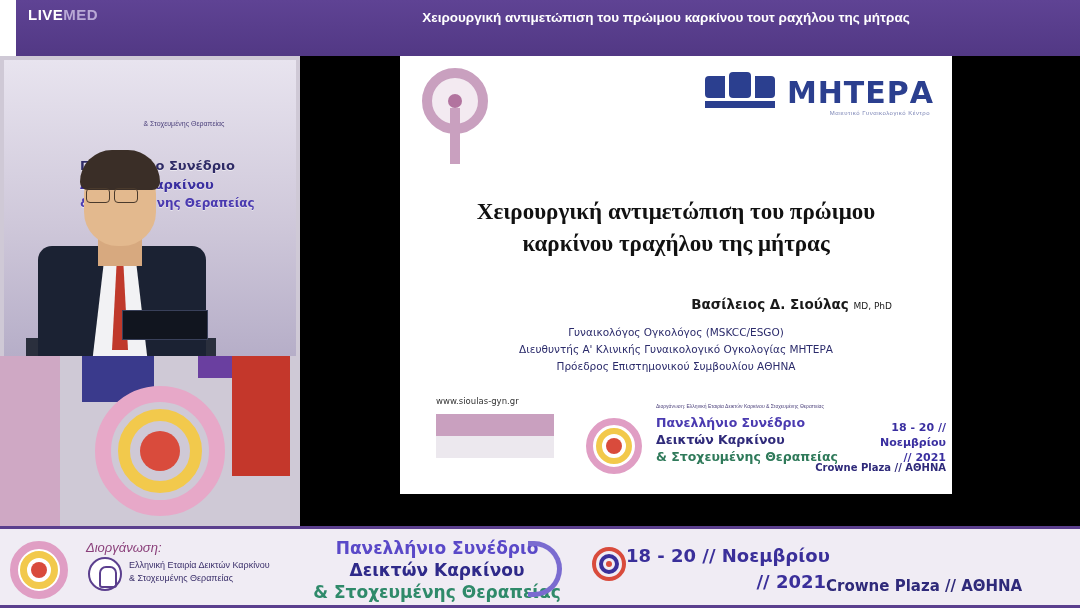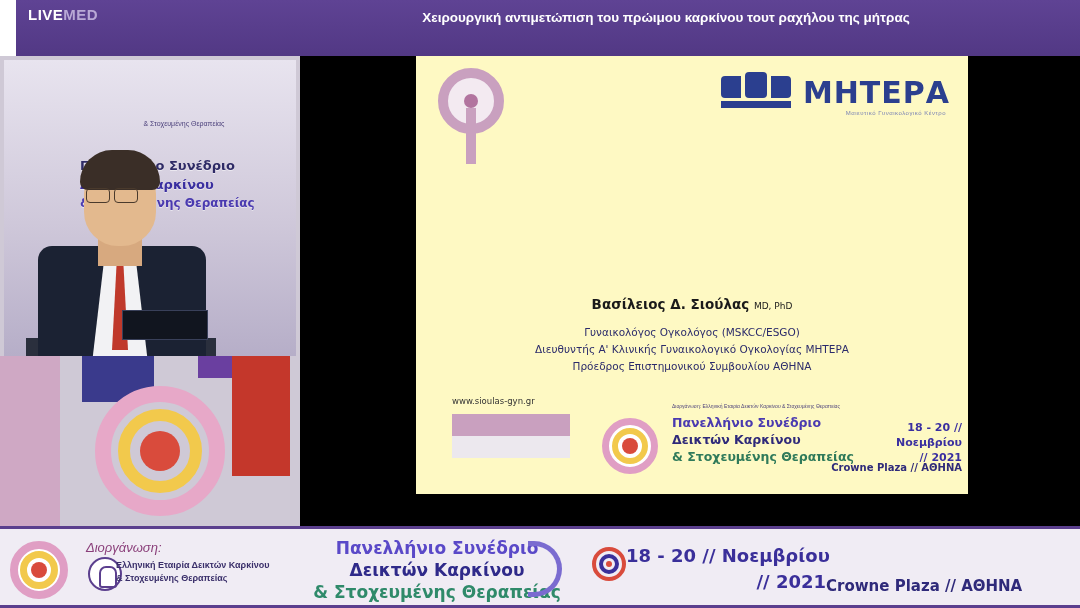--- a/index.html
+++ b/index.html
@@ -167,22 +167,22 @@
     content: ""; position: absolute; left: 6px; top: 6px;
     width: 8px; height: 8px; border-radius: 50%; background: #ffffff;
   }
 
   
   .slide-frame {
     position: absolute; left: 300px; top: 0px; width: 780px; height: 470px;
     background: #000000;
   }
   .slide {
-    position: absolute; left: 116px; top: 0px; width: 552px; height: 438px;
-    background: #fef9c3;
+    position: absolute; left: 100px; top: 0px; width: 552px; height: 438px;
+    background: #ffffff;
     overflow: hidden;
   }
   .slide-logo-left {
     position: absolute; left: 12px; top: 8px; width: 90px; height: 96px;
   }
   .slide-logo-left .ring {
     position: absolute; left: 10px; top: 4px; width: 66px; height: 66px;
     border-radius: 50%; border: 10px solid #c9a0bf; background: #f3eaf1;
   }
   .slide-logo-left .dot {
@@ -217,21 +217,21 @@
   }
 
   .slide-title {
     position: absolute; left: 60px; top: 140px; width: 432px;
     text-align: center;
     font-family: "Liberation Serif", serif;
     font-weight: bold; font-size: 23px; line-height: 32px; color: #111111;
   }
   .slide-author {
     position: absolute; left: 60px; top: 240px; width: 432px;
-    text-align: center;
+    text-align: right;
     font-family: "DejaVu Sans", sans-serif;
     font-size: 13.5px; font-weight: bold; color: #1a1a1a;
   }
   .slide-author .degrees { font-size: 9px; font-weight: normal; }
   .slide-affil {
     position: absolute; left: 40px; top: 268px; width: 472px;
     text-align: center;
     font-family: "DejaVu Sans", sans-serif;
     font-size: 10.5px; line-height: 17px; color: #2b2b6b;
   }
@@ -320,22 +320,22 @@
   .bb-org .hdr { color: #8a3f7a; font-style: italic; font-size: 13px; }
   .bb-seal {
     position: absolute; left: 88px; top: 28px; width: 34px; height: 34px;
     border-radius: 50%; border: 2px solid #5b3f8e; background: #ffffff;
   }
   .bb-seal::after {
     content: ""; position: absolute; left: 9px; top: 7px; width: 14px; height: 18px;
     border: 2px solid #5b3f8e; border-radius: 7px 7px 3px 3px;
   }
   .bb-orgtext {
-    position: absolute; left: 116px; top: 30px; width: 170px;
-    font-size: 9px; color: #3a2f6a; line-height: 13px; font-weight: bold;
+    position: absolute; left: 129px; top: 30px; width: 170px;
+    font-size: 9px; color: #3a2f6a; line-height: 13px; font-weight: normal;
   }
   .bb-title {
     position: absolute; left: 312px; top: 8px; width: 250px;
     font-family: "DejaVu Sans", sans-serif;
     font-weight: bold; font-size: 17px; line-height: 22px; text-align: center;
   }
   .bb-title .l1 { color: #5a49c8; }
   .bb-title .l2 { color: #2f2a8a; }
   .bb-title .l3 { color: #2f8a6a; }
   .bb-swoosh {
@@ -421,20 +421,21 @@
           <div class="glyph">
             <div class="g1"></div>
               <div class="g2"></div>
               <div class="g3"></div>
               <div class="bar"></div>
           </div>
           <div class="word">ΜΗΤΕΡΑ</div>
           <div class="sub">Μαιευτικό Γυναικολογικό Κέντρο</div>
         </div>
 
+        <div class="slide-title">Χειρουργική αντιμετώπιση του πρώιμου καρκίνου τραχήλου της μήτρας</div>
 
         <div class="slide-author">
           <span>Βασίλειος Δ. Σιούλας</span>
           <span class="degrees">MD, PhD</span>
         </div>
 
         <div class="slide-affil">
           <div>Γυναικολόγος Ογκολόγος (MSKCC/ESGO)</div>
           <div>Διευθυντής Α' Κλινικής Γυναικολογικό Ογκολογίας ΜΗΤΕΡΑ</div>
           <div>Πρόεδρος Επιστημονικού Συμβουλίου ΑΘΗΝΑ</div>

